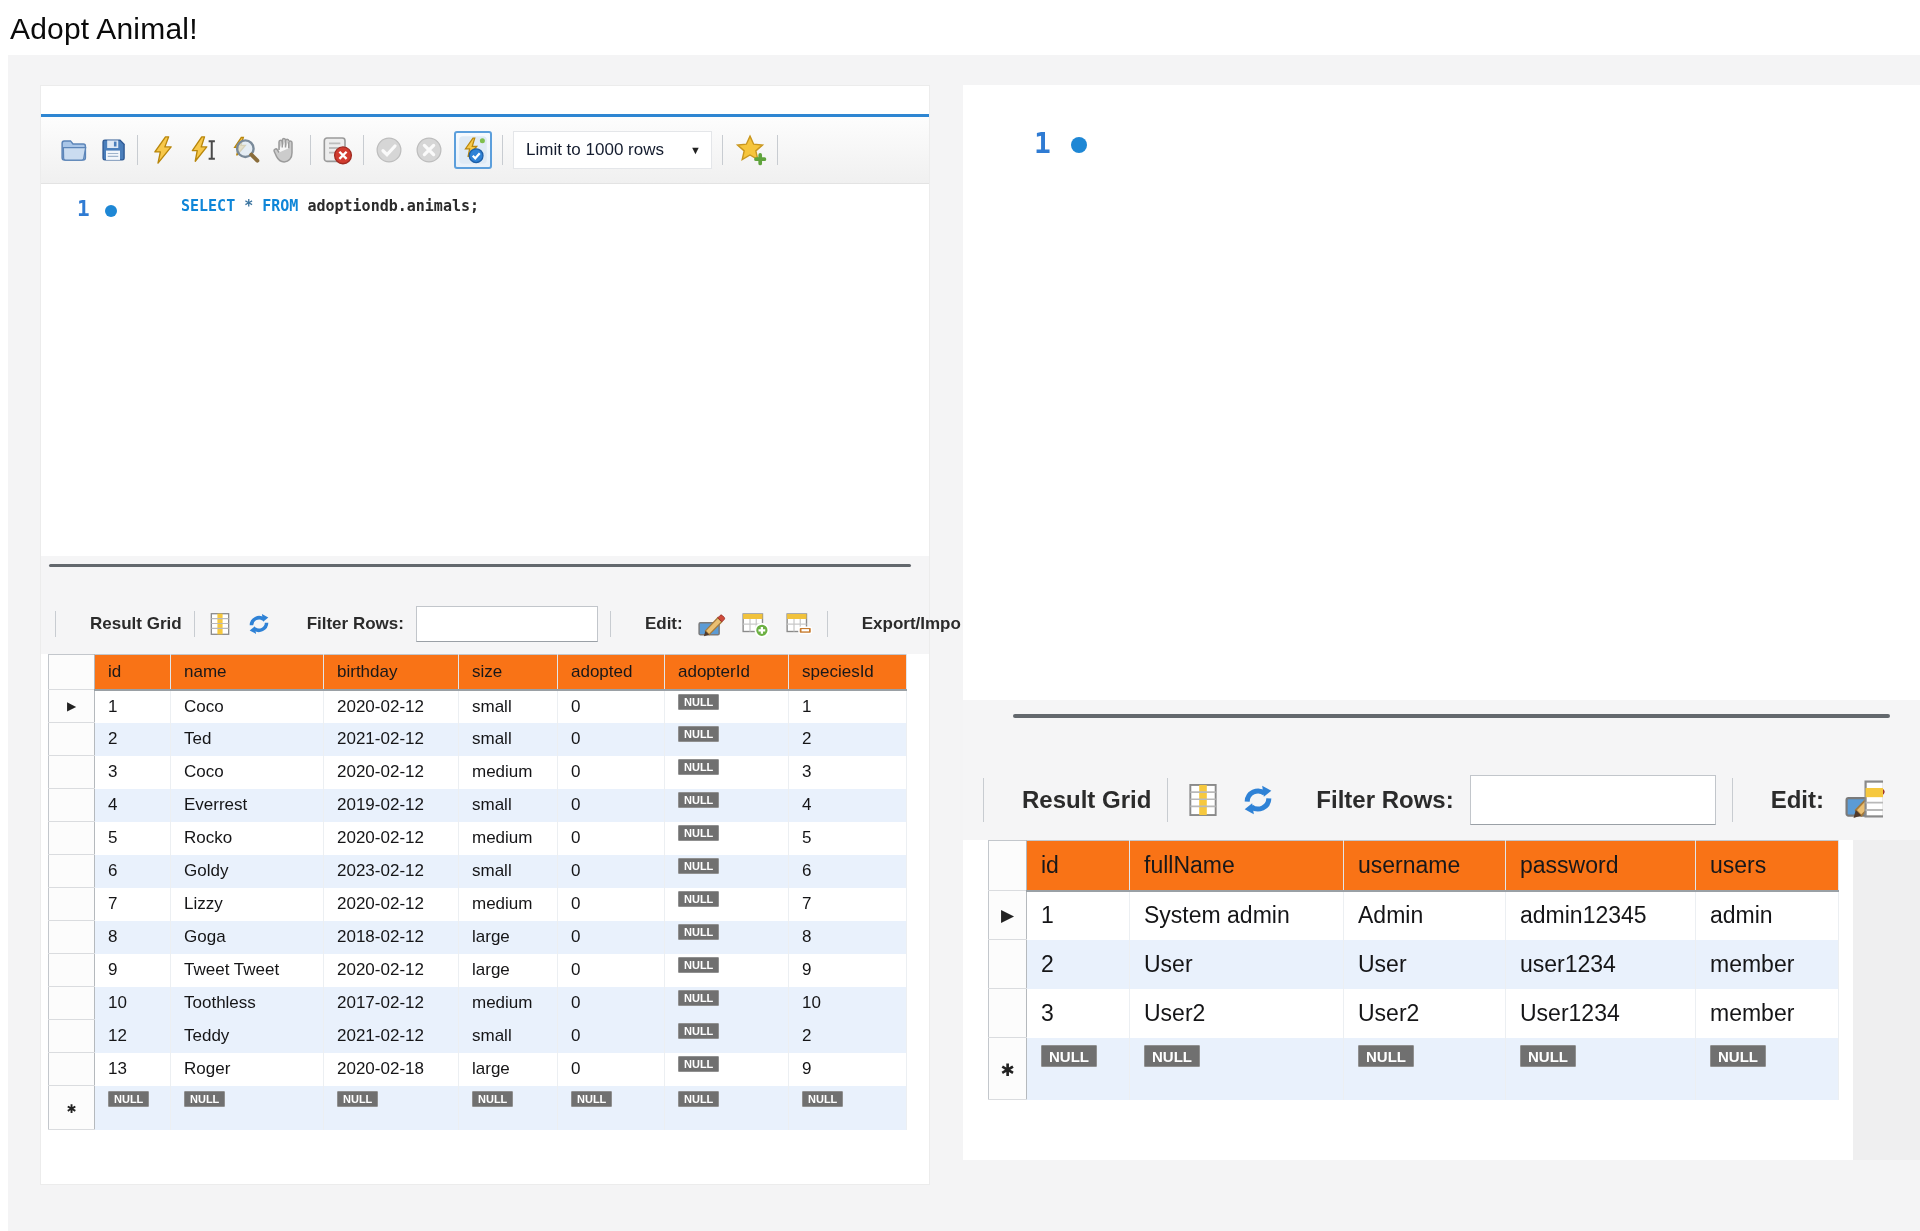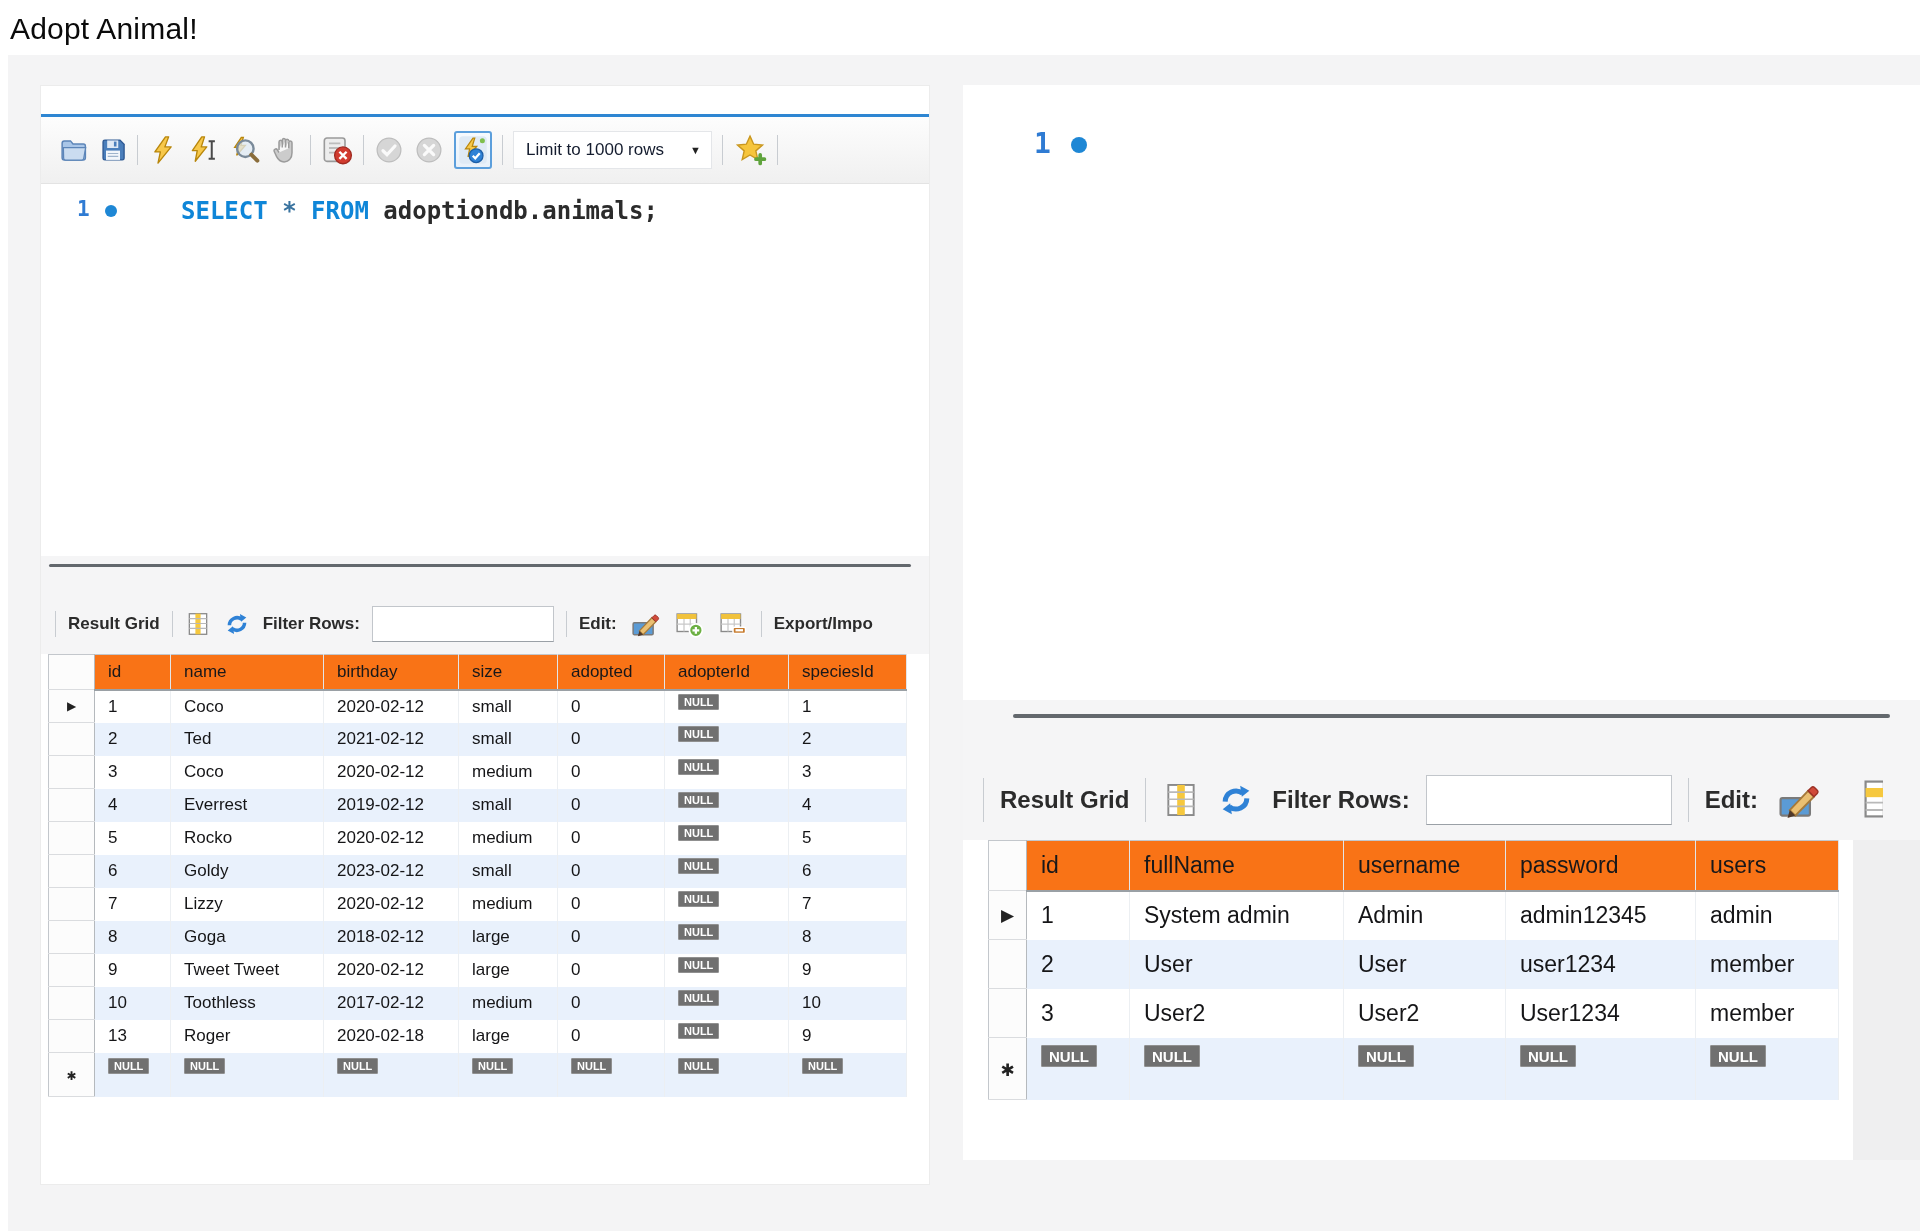--- a/index.html
+++ b/index.html
@@ -23,21 +23,21 @@
   .ico { display:inline-flex; align-items:center; justify-content:center; flex:0 0 auto; }
   .dropdown { display:flex; align-items:center; gap:26px; background:#fff; border:1px solid #e4e6e9;
               height:38px; padding:0 10px 0 12px; }
   .dropdown .dd-text { font-size:17px; color:#141c2e; white-space:nowrap; }
   .dropdown .dd-arrow { font-size:11px; color:#222; }
   .autocommit-btn { border:2px solid #5c9fdc; border-radius:3px; background:linear-gradient(#f6fafe,#e8f1fa);
                     padding:2px; display:inline-flex; }
 
   .editor-area { position:absolute; left:0; top:99px; width:100%; height:371px; background:#fff; cursor:text; }
   .code-line { position:absolute; white-space:pre; font-family:"DejaVu Sans Mono", monospace; font-weight:bold; }
-  #left-panel .code-line { top:12px; font-size:24px; }
+  #left-panel .code-line { top:12px; font-size:15px; }
   .lnum { position:absolute; color:#2f7bd3; font-family:"DejaVu Sans Mono", monospace; font-weight:bold; }
   .stmt-dot { position:absolute; border-radius:50%; background:#1e87d5; }
   #left-panel .lnum { left:36px; top:12px; font-size:21px; }
   #left-panel .stmt-dot { left:64px; top:20px; width:12px; height:12px; }
   #left-panel .code-line { left:140px; }
   .tok-kw { color:#0f86d8; }
   .tok-op { color:#39739f; }
   .tok-id { color:#2b2b2b; }
 
   .split-band { position:absolute; left:0; width:100%; background:#f5f5f6; }
@@ -45,21 +45,21 @@
   .split-line { position:absolute; height:3px; background:#63686d; border-radius:2px; }
   #left-panel .split-line { left:8px; right:18px; top:8px; }
 
   .result-toolbar { position:absolute; left:0; width:100%; background:#f5f5f6;
                     display:flex; align-items:center; }
   #left-panel .result-toolbar { top:508px; height:60px; padding-left:14px; gap:12px;
                                 font-size:17px; font-weight:bold; color:#2b2b2b; }
   .filter-input { background:#fff; border:1px solid #c2c6cb; border-bottom-color:#9aa0a6; outline:none;
                   font-size:16px; padding:0 6px; font-family:"Liberation Sans", sans-serif; }
   #left-panel .filter-input { width:182px; height:36px; }
-  .rt-label { white-space:nowrap; }
+  .rt-label { white-space:nowrap;margin-left:22px; }
 
   
   .grid-wrap { position:absolute; }
   #left-panel .grid-wrap { left:7px; top:568px; }
   table.rg { border-collapse:collapse; table-layout:fixed; background:#fff;
              border-top:1px solid #c3c7cc; border-left:1px solid #c3c7cc; }
   .rg th { font-weight:normal; text-align:left; background:#f97316; color:#18181a;
            border-right:1px solid #e2e5e9; border-bottom:2px solid #9aa0a5; overflow:hidden; white-space:nowrap; }
   .rg td { border-right:1px solid #eceff2; color:#151517; overflow:hidden; white-space:nowrap; vertical-align:middle; }
   .rg td.sel, .rg th.sel { background:#fcfcfc; border-right:1px solid #b5b9bd; border-bottom:1px solid #dadcdf;
@@ -378,20 +378,30 @@
             <tr class="alt">
               <td class="sel"></td>
               <td>10</td>
               <td>Toothless</td>
               <td>2017-02-12</td>
               <td>medium</td>
               <td>0</td>
               <td class="topcell"><span class="nullb">NULL</span></td>
               <td>10</td>
             </tr>
+            <tr class="alt">
+              <td class="sel"></td>
+              <td>12</td>
+              <td>Teddy</td>
+              <td>2021-02-12</td>
+              <td>small</td>
+              <td>0</td>
+              <td class="topcell"><span class="nullb">NULL</span></td>
+              <td>2</td>
+            </tr>
             <tr>
               <td class="sel"></td>
               <td>13</td>
               <td>Roger</td>
               <td>2020-02-18</td>
               <td>large</td>
               <td>0</td>
               <td class="topcell"><span class="nullb">NULL</span></td>
               <td>9</td>
             </tr>

